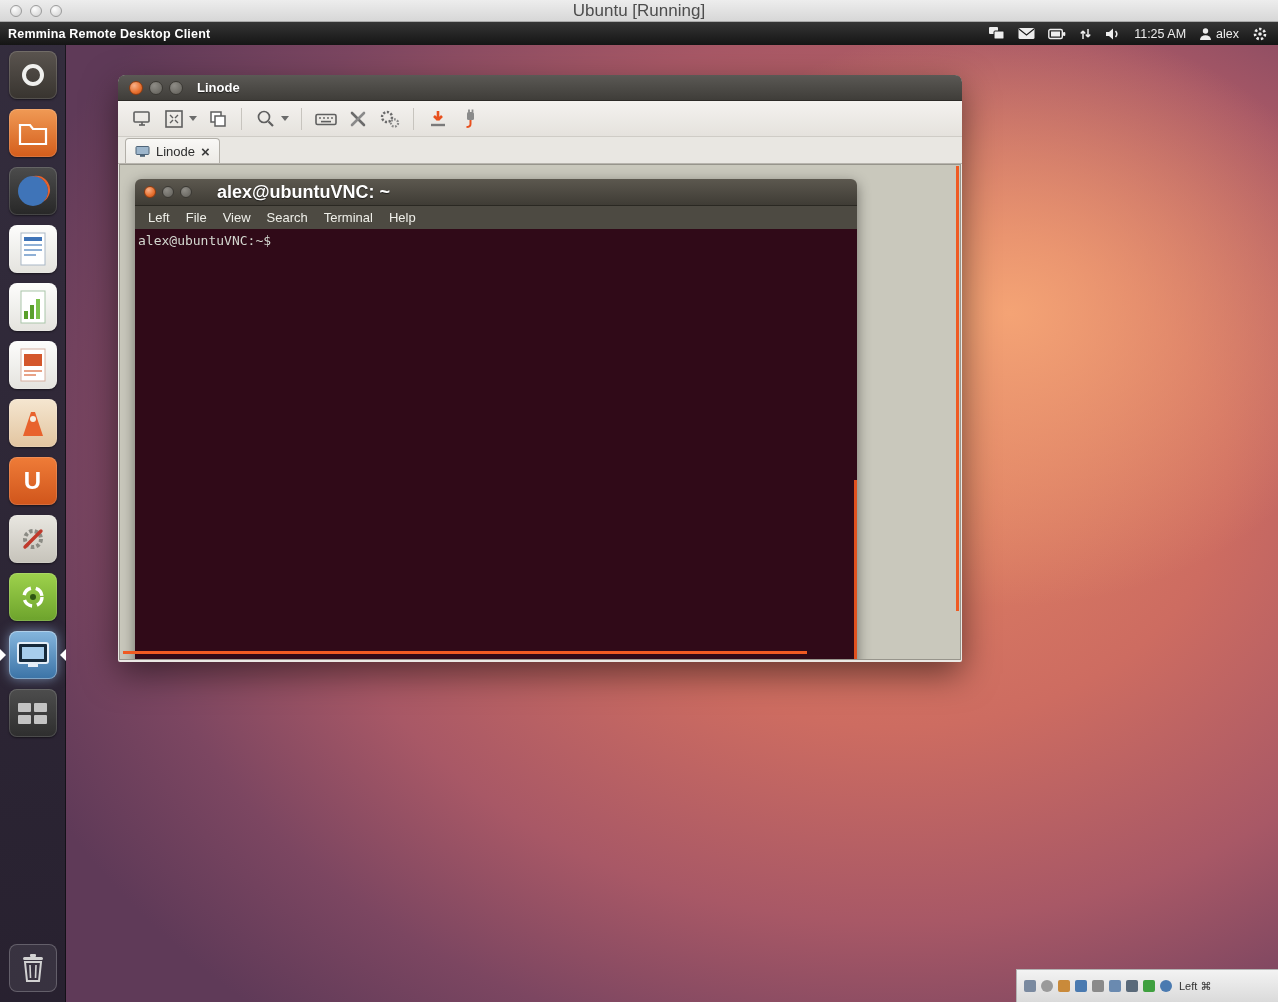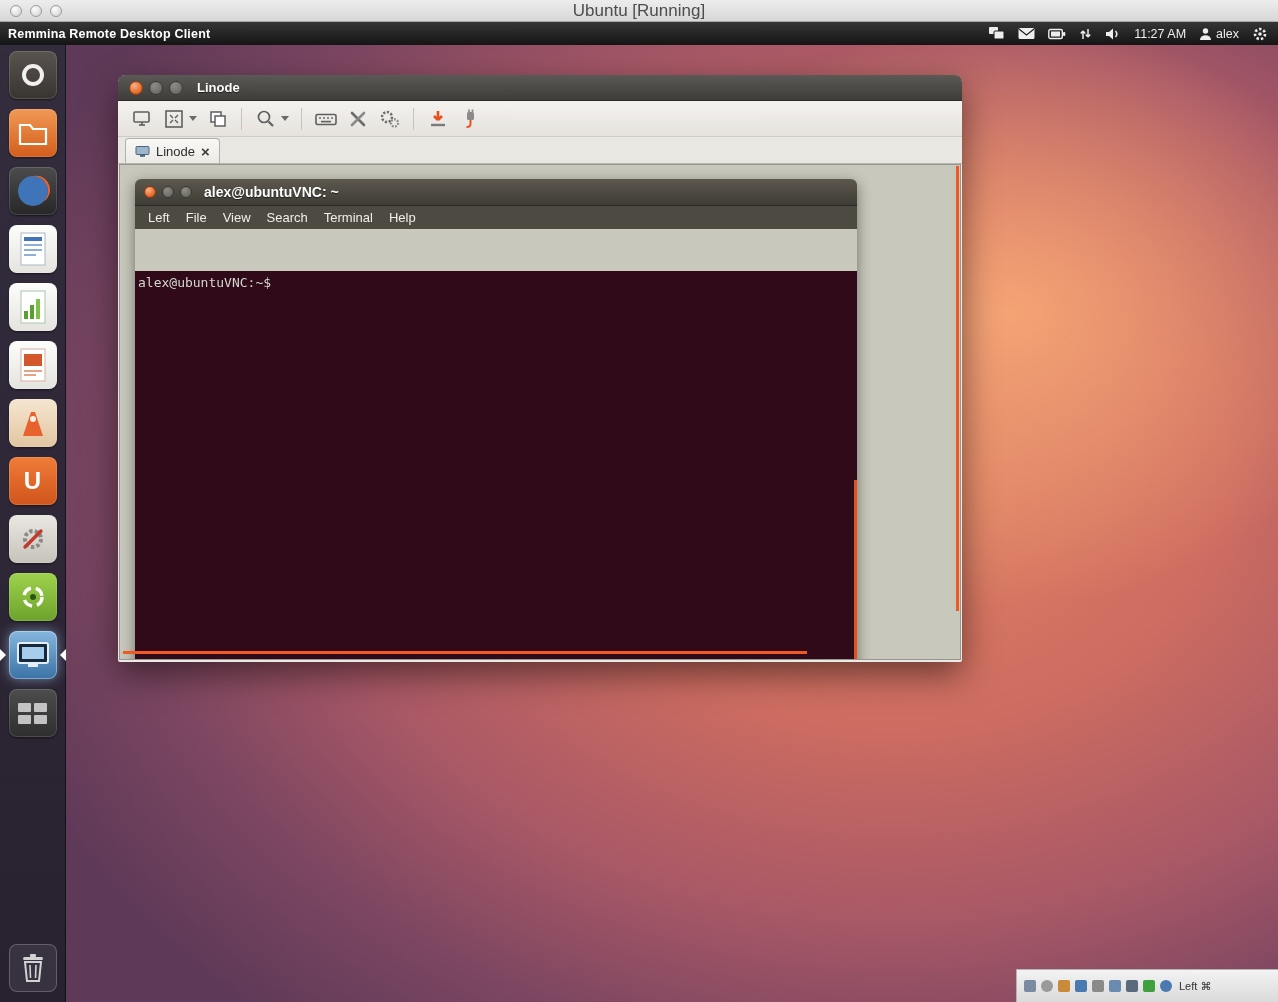--- a/index.html
+++ b/index.html
@@ -106,28 +106,28 @@
   .hscroll { position:absolute; left:3px; bottom:5px; width:684px; height:3px; background:#ef5a22; }
 
   
   .terminal { position:absolute; left:15px; top:14px; width:722px; height:509px;
     border-radius:6px 6px 0 0; box-shadow:0 4px 14px rgba(0,0,0,0.45); }
   .term-titlebar { height:27px; background:linear-gradient(#5c584f,#3f3c35);
     border-radius:6px 6px 0 0; display:flex; align-items:center;
     border-bottom:1px solid #2a2822; }
   .term-titlebar .wbtn { width:12px; height:12px; margin-left:6px; }
   .term-titlebar .wbtn:first-child { margin-left:9px; }
-  .term-title { color:#fff; font-weight:bold; font-size:14px; margin-left:12px;
+  .term-title { color:#fff; font-weight:bold; font-size:18px; margin-left:25px;
     text-shadow:0 1px 1px rgba(0,0,0,0.6); }
   .term-menubar { height:23px; background:#4d4a42; display:flex; align-items:center;
     padding-left:5px; }
   .term-menu-item { color:#efefe9; font-size:13px; padding:0 8px; }
   .term-body { position:absolute; top:50px; left:0; right:0; bottom:0;
     background:#300a18; font-family:"DejaVu Sans Mono", monospace;
-    font-size:13px; color:#d3d7cf; padding:4px 3px;margin-top:42px; }
+    font-size:13px; color:#d3d7cf; padding:4px 3px; }
   .term-cursor-line { position:absolute; right:0; bottom:0; width:3px; height:208px;
     background:#e1511f; }
 
   
   .vbox-statusbar { position:absolute; right:0; bottom:0; height:19px; width:262px;
     background:linear-gradient(#f3f3f3,#dadada); border-top:1px solid #b3b3b3;
     border-left:1px solid #b3b3b3; display:flex; align-items:center; gap:5px;
     padding:16px 7px; font-size:11px; color:#333; z-index:25; }
   .sb-icon { width:12px; height:12px; border-radius:2px; flex:0 0 auto; }
   .sb-label { margin-left:2px; white-space:nowrap; }
@@ -173,21 +173,21 @@
             <path d="M4 12 V4 M4 4 L1.8 6.5 M4 4 L6.2 6.5" stroke="#ededed" stroke-width="1.5" fill="none"></path>
             <path d="M9 2 V10 M9 10 L6.8 7.5 M9 10 L11.2 7.5" stroke="#ededed" stroke-width="1.5" fill="none"></path>
           </svg>
       </span>
       <span class="panel-icon">
         <svg width="16" height="14" viewBox="0 0 16 14">
             <polygon points="1,5 4,5 8,1.5 8,12.5 4,9 1,9" fill="#ededed"></polygon>
             <path d="M10.5 4 a4.5 4.5 0 0 1 0 6" stroke="#ededed" stroke-width="1.5" fill="none"></path>
           </svg>
       </span>
-      <span>11:27 AM</span>
+      <span>11:25 AM</span>
       <span class="panel-user">
         <span class="panel-icon">
           <svg width="13" height="14" viewBox="0 0 13 14">
               <circle cx="6.5" cy="4" r="2.7" fill="#ededed"></circle>
               <path d="M1 13 a5.5 4.8 0 0 1 11 0 z" fill="#ededed"></path>
             </svg>
         </span>
         <span>alex</span>
       </span>
       <span class="panel-icon">

